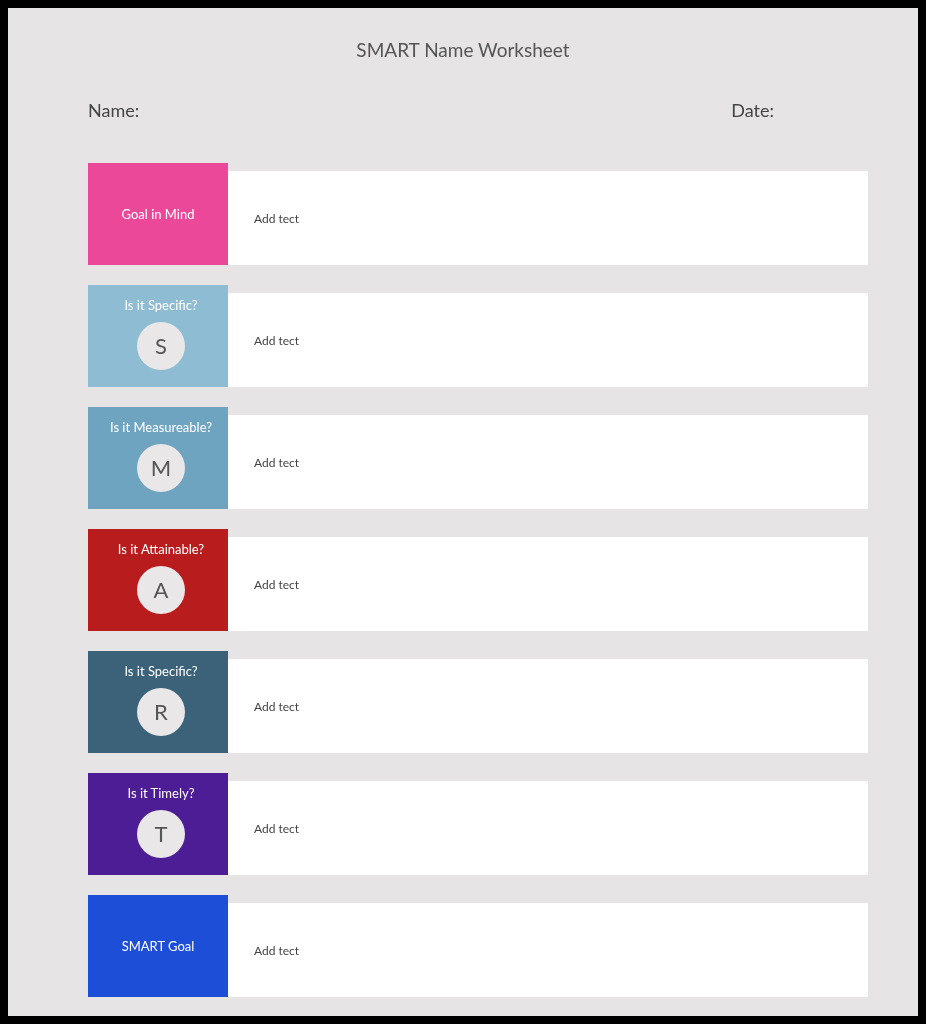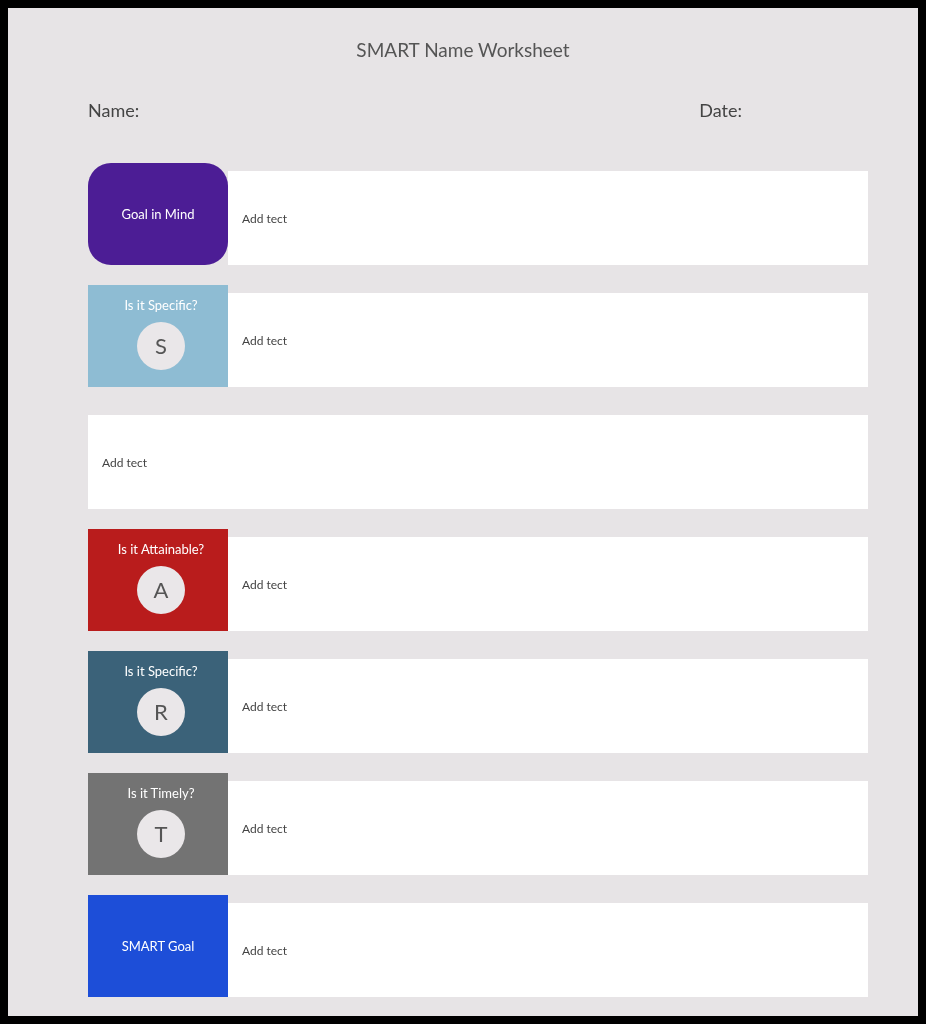--- a/index.html
+++ b/index.html
@@ -31,21 +31,21 @@
       display: flex;
       justify-content: space-between;
       padding: 0 55px 0 55px;
       margin-bottom: 42px;
     }
     .header-label {
       font-size: 18px;
       color: #444;
     }
     .header-date {
-      margin-right: 96px;
+      margin-right: 64px;
     }
     .rows {
       display: flex;
       flex-direction: column;
       gap: 20px;
       padding-left: 55px;
       padding-right: 25px;
     }
     .row {
       display: flex;
@@ -86,33 +86,33 @@
       justify-content: center;
       font-size: 22px;
       color: #555;
       font-weight: 400;
     }
     .row-right {
       flex: 1;
       background: #fff;
       display: flex;
       align-items: center;
-      padding-left: 14px;
+      padding-left: 26px;
       margin-top: 8px;
     }
     .placeholder {
       font-size: 12px;
       color: #444;
     }
-    .bg-0 { background: #4c1d95; border-radius: 23px; }
+    .bg-0 { background: #ec4899; }
     .bg-1 { background: #8ebcd3; }
     .bg-2 { background: #6fa4c0; }
     .bg-3 { background: #b91c1c; }
     .bg-4 { background: #3b6279; }
-    .bg-5 { background: #737373; }
+    .bg-5 { background: #4c1d95; }
     .bg-6 { background: #1d4ed8; }
   </style>
 </head>
 <body>
 
 <div class="page">
   <div class="title">SMART Name Worksheet</div>
   <div class="header-row">
     <div class="header-label">Name:</div>
     <div class="header-label header-date">Date:</div>
@@ -134,20 +134,26 @@
         <div class="circle">
             <span>S</span>
           </div>
       </div>
       <div class="row-right">
         <span class="placeholder">Add tect</span>
       </div>
     </div>
 
     <div class="row">
+      <div class="row-left with-circle bg-2">
+        <div class="row-question">Is it Measureable?</div>
+        <div class="circle">
+            <span>M</span>
+          </div>
+      </div>
       <div class="row-right">
         <span class="placeholder">Add tect</span>
       </div>
     </div>
 
     <div class="row">
       <div class="row-left with-circle bg-3">
         <div class="row-question">Is it Attainable?</div>
         <div class="circle">
             <span>A</span>

